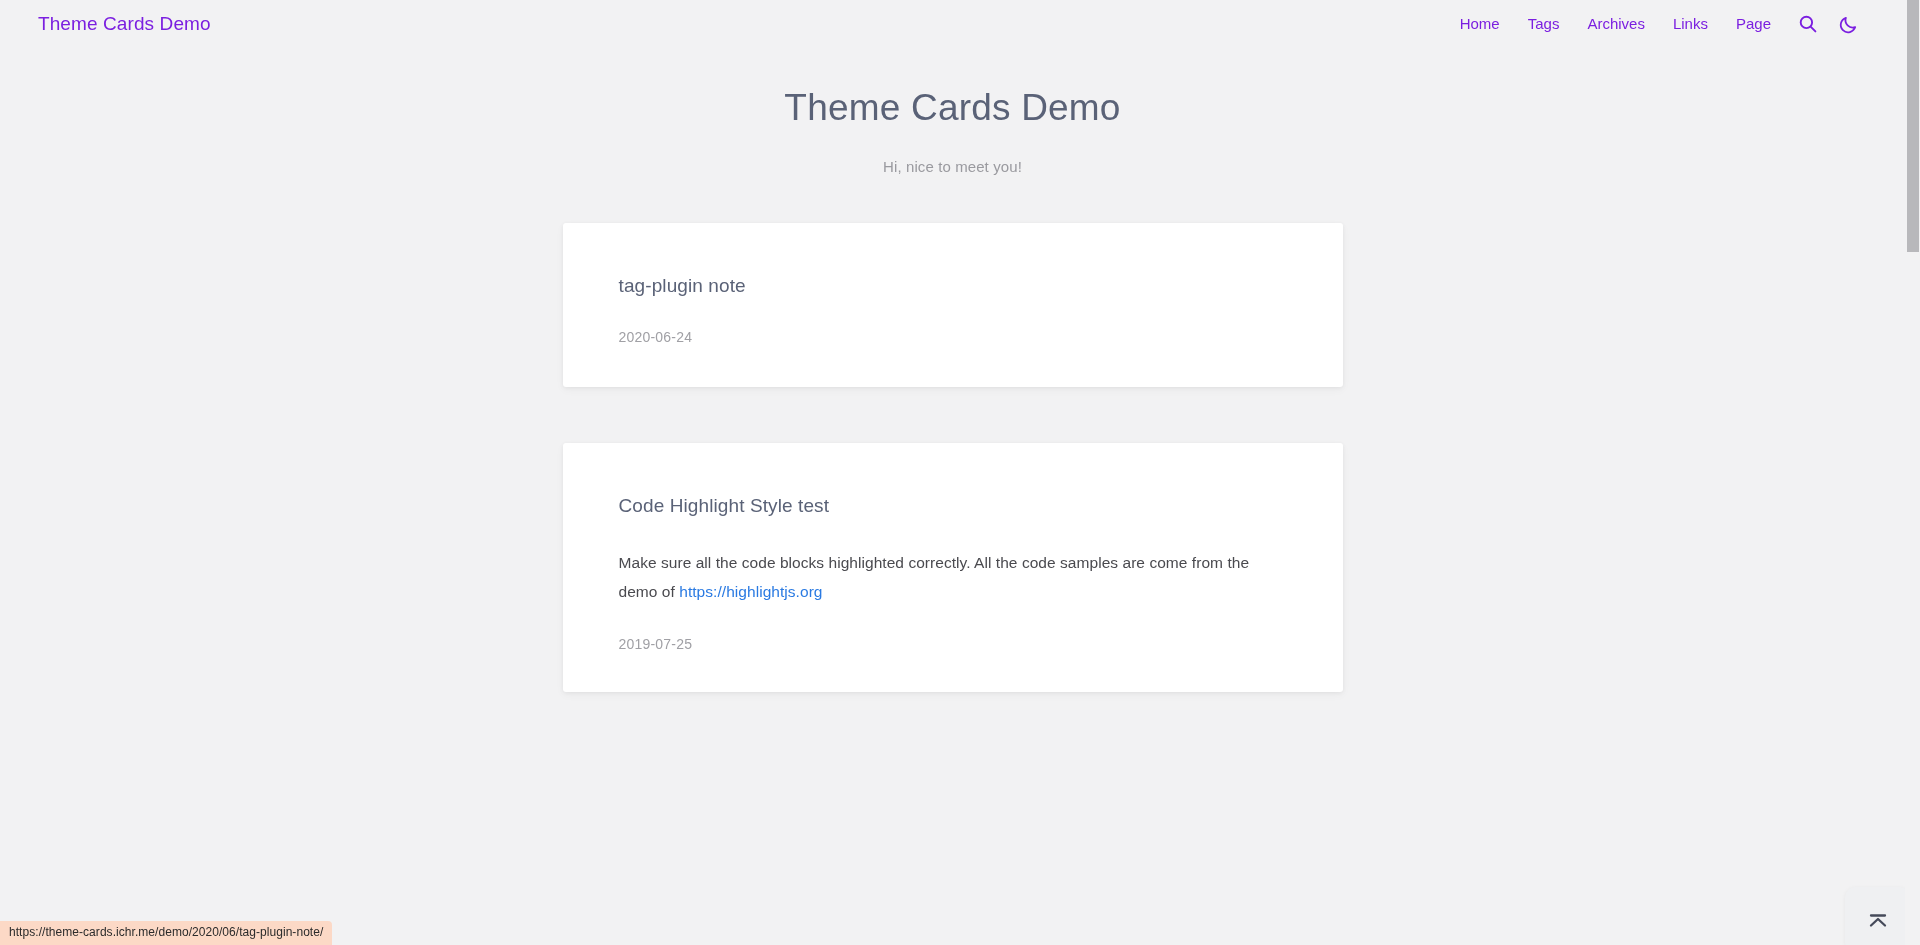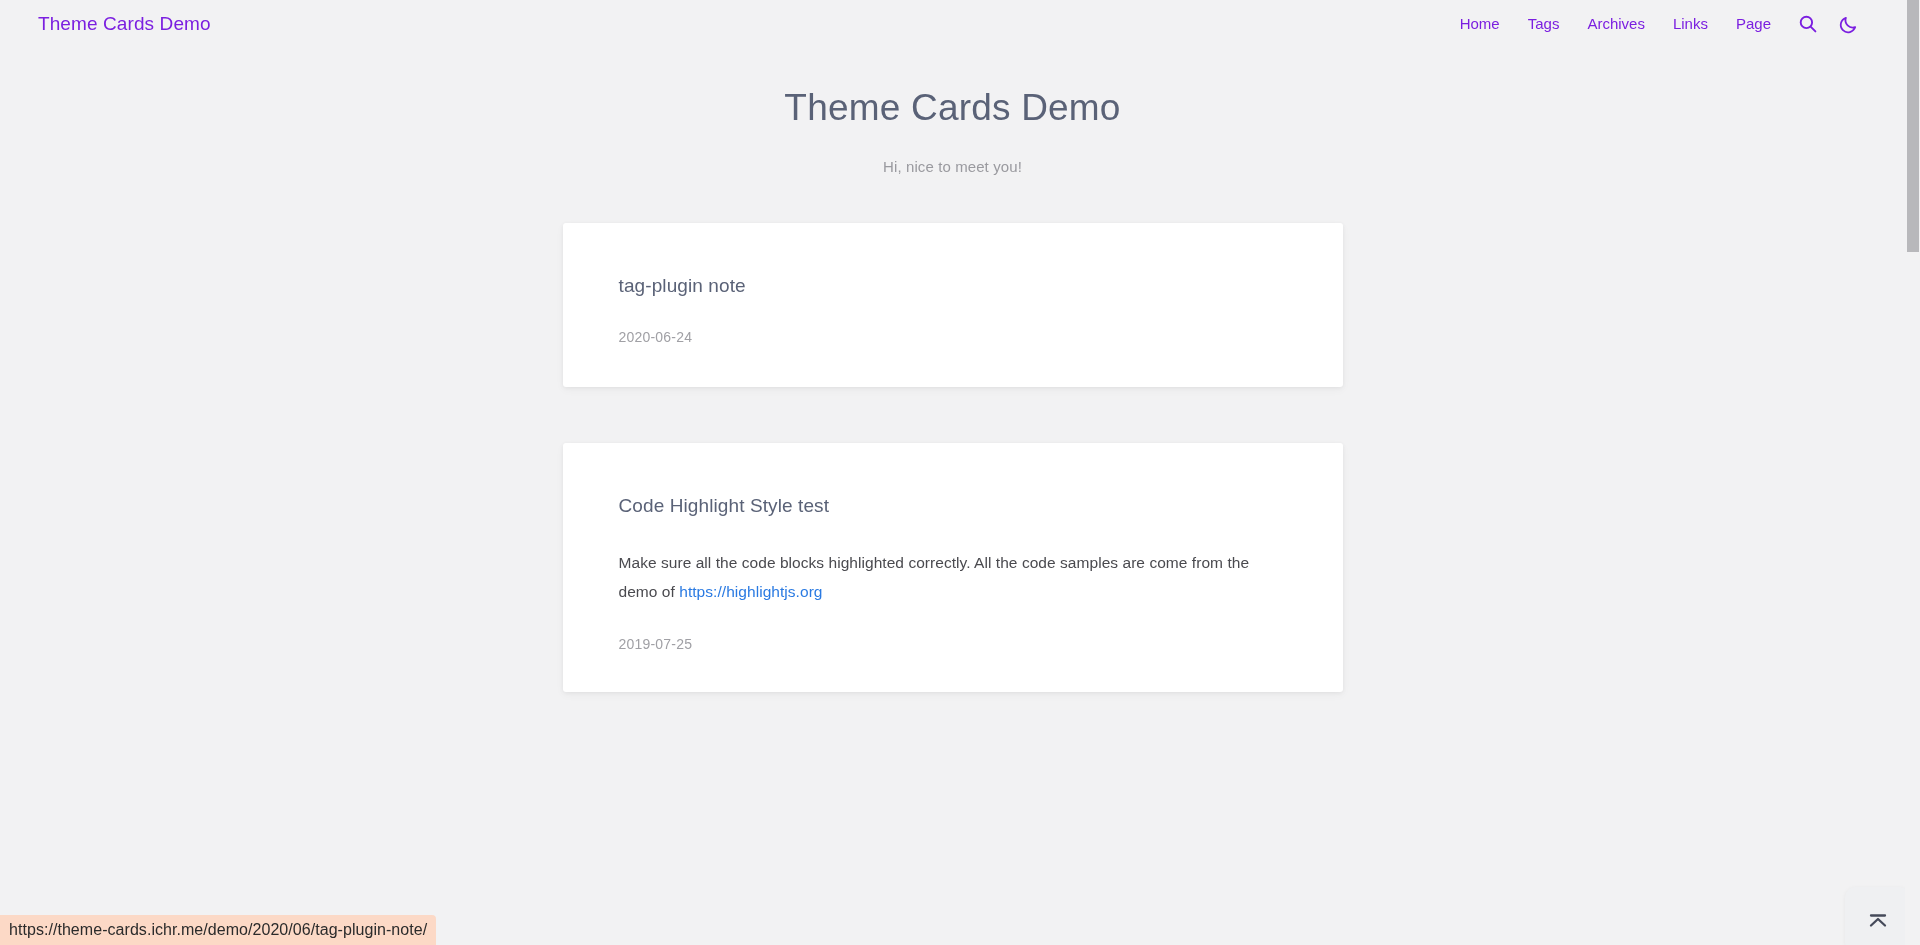--- a/index.html
+++ b/index.html
@@ -179,21 +179,21 @@
   }
 
   
   .status-bar {
     position: absolute;
     left: 0;
     bottom: 0;
     max-width: 620px;
     background: #fcd9c6;
     color: #2b2b2b;
-    font-size: 16px;
+    font-size: 12px;
     font-family: "Liberation Sans", sans-serif;
     padding: 3px 9px 4px 9px;
     border-top-right-radius: 4px;
     white-space: nowrap;
     letter-spacing: .05px;
     line-height: 1.45;
   }
 </style>
 </head>
 <body>

